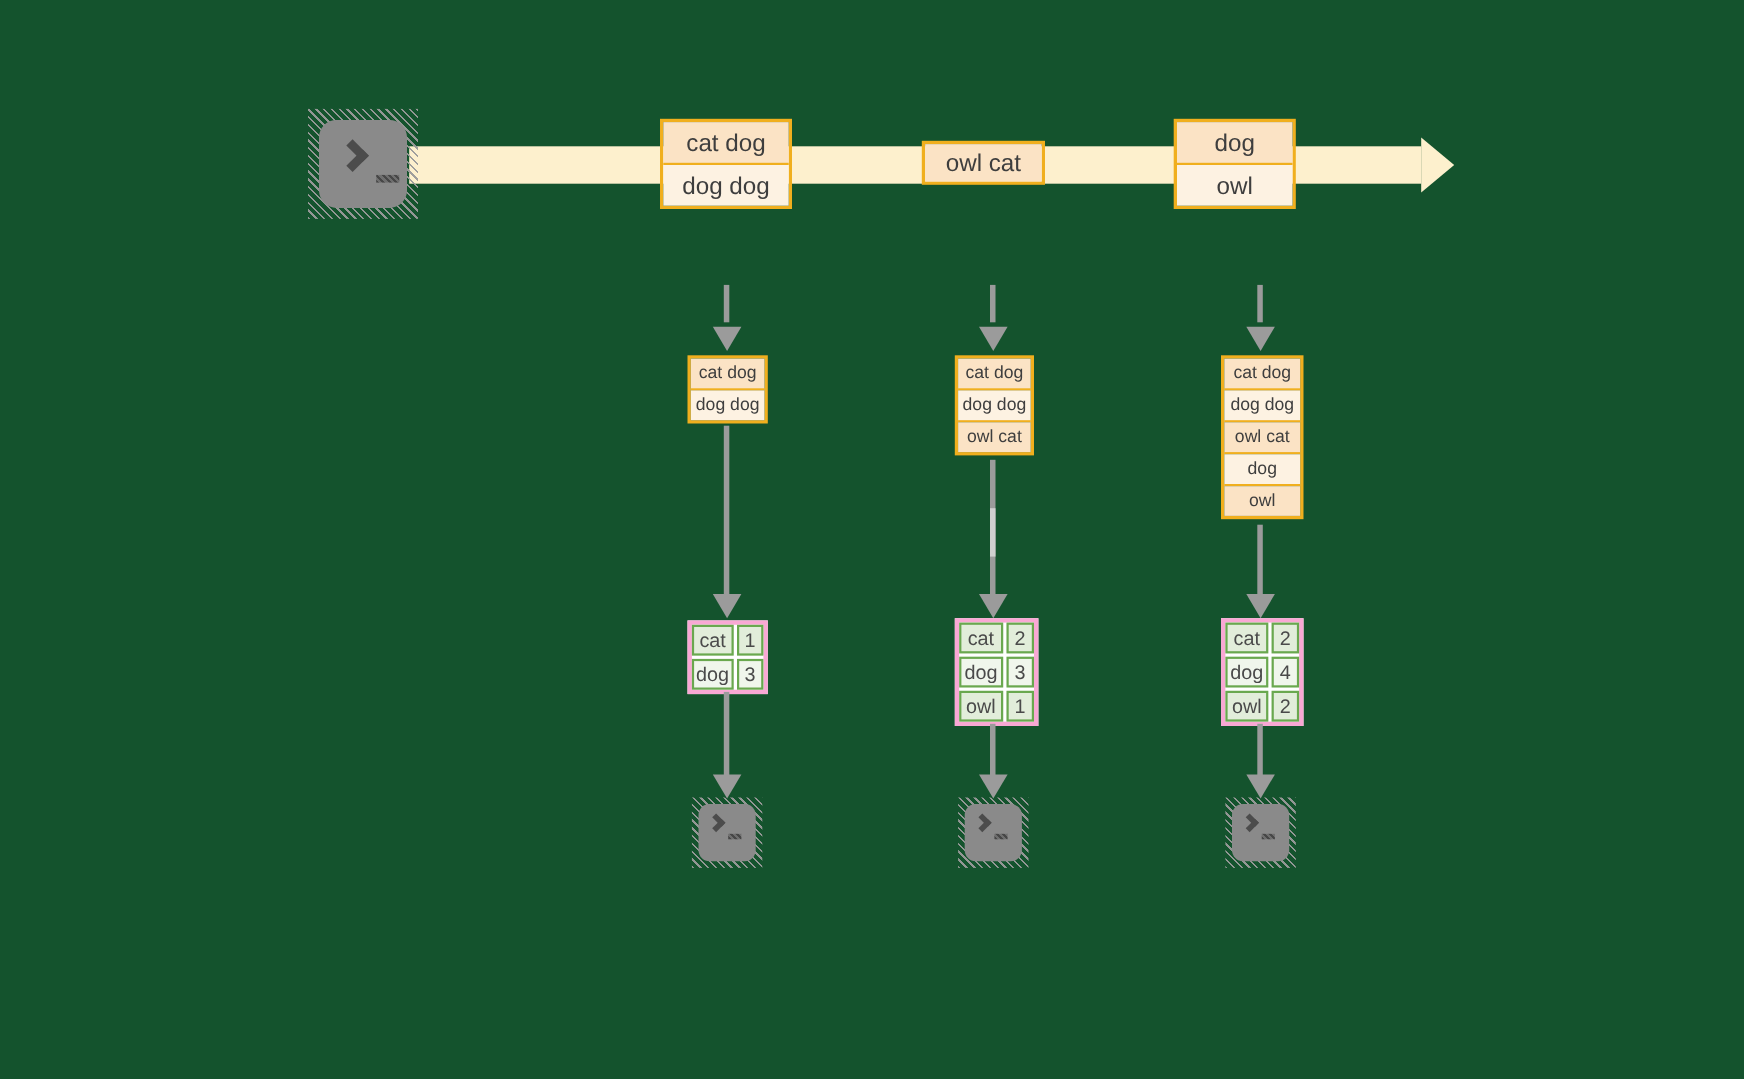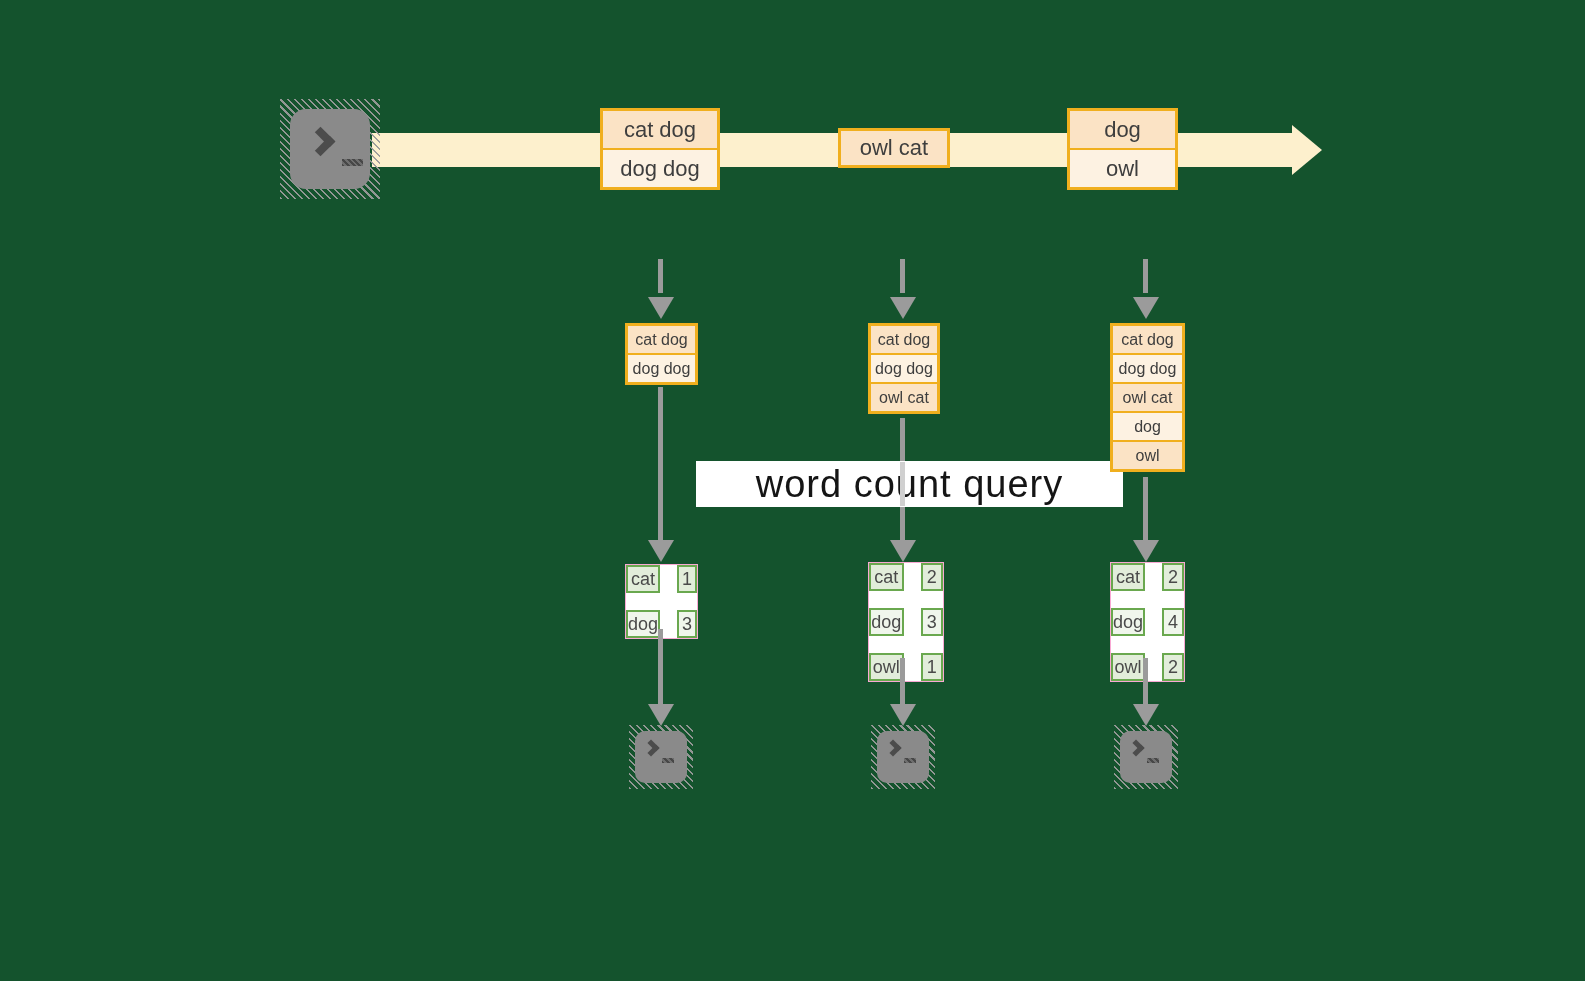--- a/index.html
+++ b/index.html
@@ -28,22 +28,22 @@
     border-left:13px solid transparent; border-right:13px solid transparent;
     border-top:22px solid #9b9b9b; }
   
   .banner { position:absolute; left:696px; top:461px; width:427px; height:46px;
     background:#ffffff; z-index:2; display:flex; align-items:center; justify-content:center; }
   .banner .label { position:relative; z-index:4; font-size:38px; font-weight:200;
     letter-spacing:1px; color:#151515; white-space:nowrap; }
   .line-overlay { position:absolute; z-index:3; background:#d0d0d0; width:5px; }
   .stack { z-index:5; }
   
-  .gtable { position:absolute; border:1px solid #f9a8d4; background:#ffffff;
-    box-sizing:border-box; display:grid; grid-template-columns:1.55fr 1fr; gap:17px; }
+  .gtable { position:absolute; border:4px solid #f9a8d4; background:#ffffff;
+    box-sizing:border-box; display:grid; grid-template-columns:1.55fr 1fr; gap:3px; }
   .gcell { height:24px; border:2px solid #6aa84f; display:flex; align-items:center;
     justify-content:center; font-size:18px; color:#4a4a4a; }
   .sage-d { background:#e2edda; }
   .sage-l { background:#f0f6ec; }
   
   .term { position:absolute;
     background:repeating-linear-gradient(45deg, rgba(154,154,154,.95) 0 1.5px, transparent 1.5px 5px); }
   .term-body { position:absolute; inset:10px; background:#8a8a8a; border-radius:16px; }
   .chev { position:absolute; left:20px; top:22px; width:13px; height:13px;
     border-top:8px solid #4c4c4c; border-right:8px solid #4c4c4c; transform:rotate(45deg); }
@@ -92,23 +92,20 @@
 
   <div class="vline" style="left:658px; top:387px; height:153px"></div>
   <div class="tri-down" style="left:648px; top:540px"></div>
 
   <div class="vline" style="left:900px; top:418px; height:122px"></div>
   <div class="tri-down" style="left:890px; top:540px"></div>
 
   <div class="vline" style="left:1143px; top:477px; height:63px"></div>
   <div class="tri-down" style="left:1133px; top:540px"></div>
 
-  <div class="banner">
-    <span class="label">word count query</span>
-  </div>
   <div class="line-overlay" style="left:900px; top:462px; height:44px"></div>
 
   <div class="ebox stack" style="left:625px; top:323px; width:73px">
     <div class="srow dark">cat dog</div>
     <div class="srow light">dog dog</div>
   </div>
   <div class="ebox stack" style="left:868px; top:323px; width:72px">
     <div class="srow dark">cat dog</div>
     <div class="srow light">dog dog</div>
     <div class="srow dark">owl cat</div>

